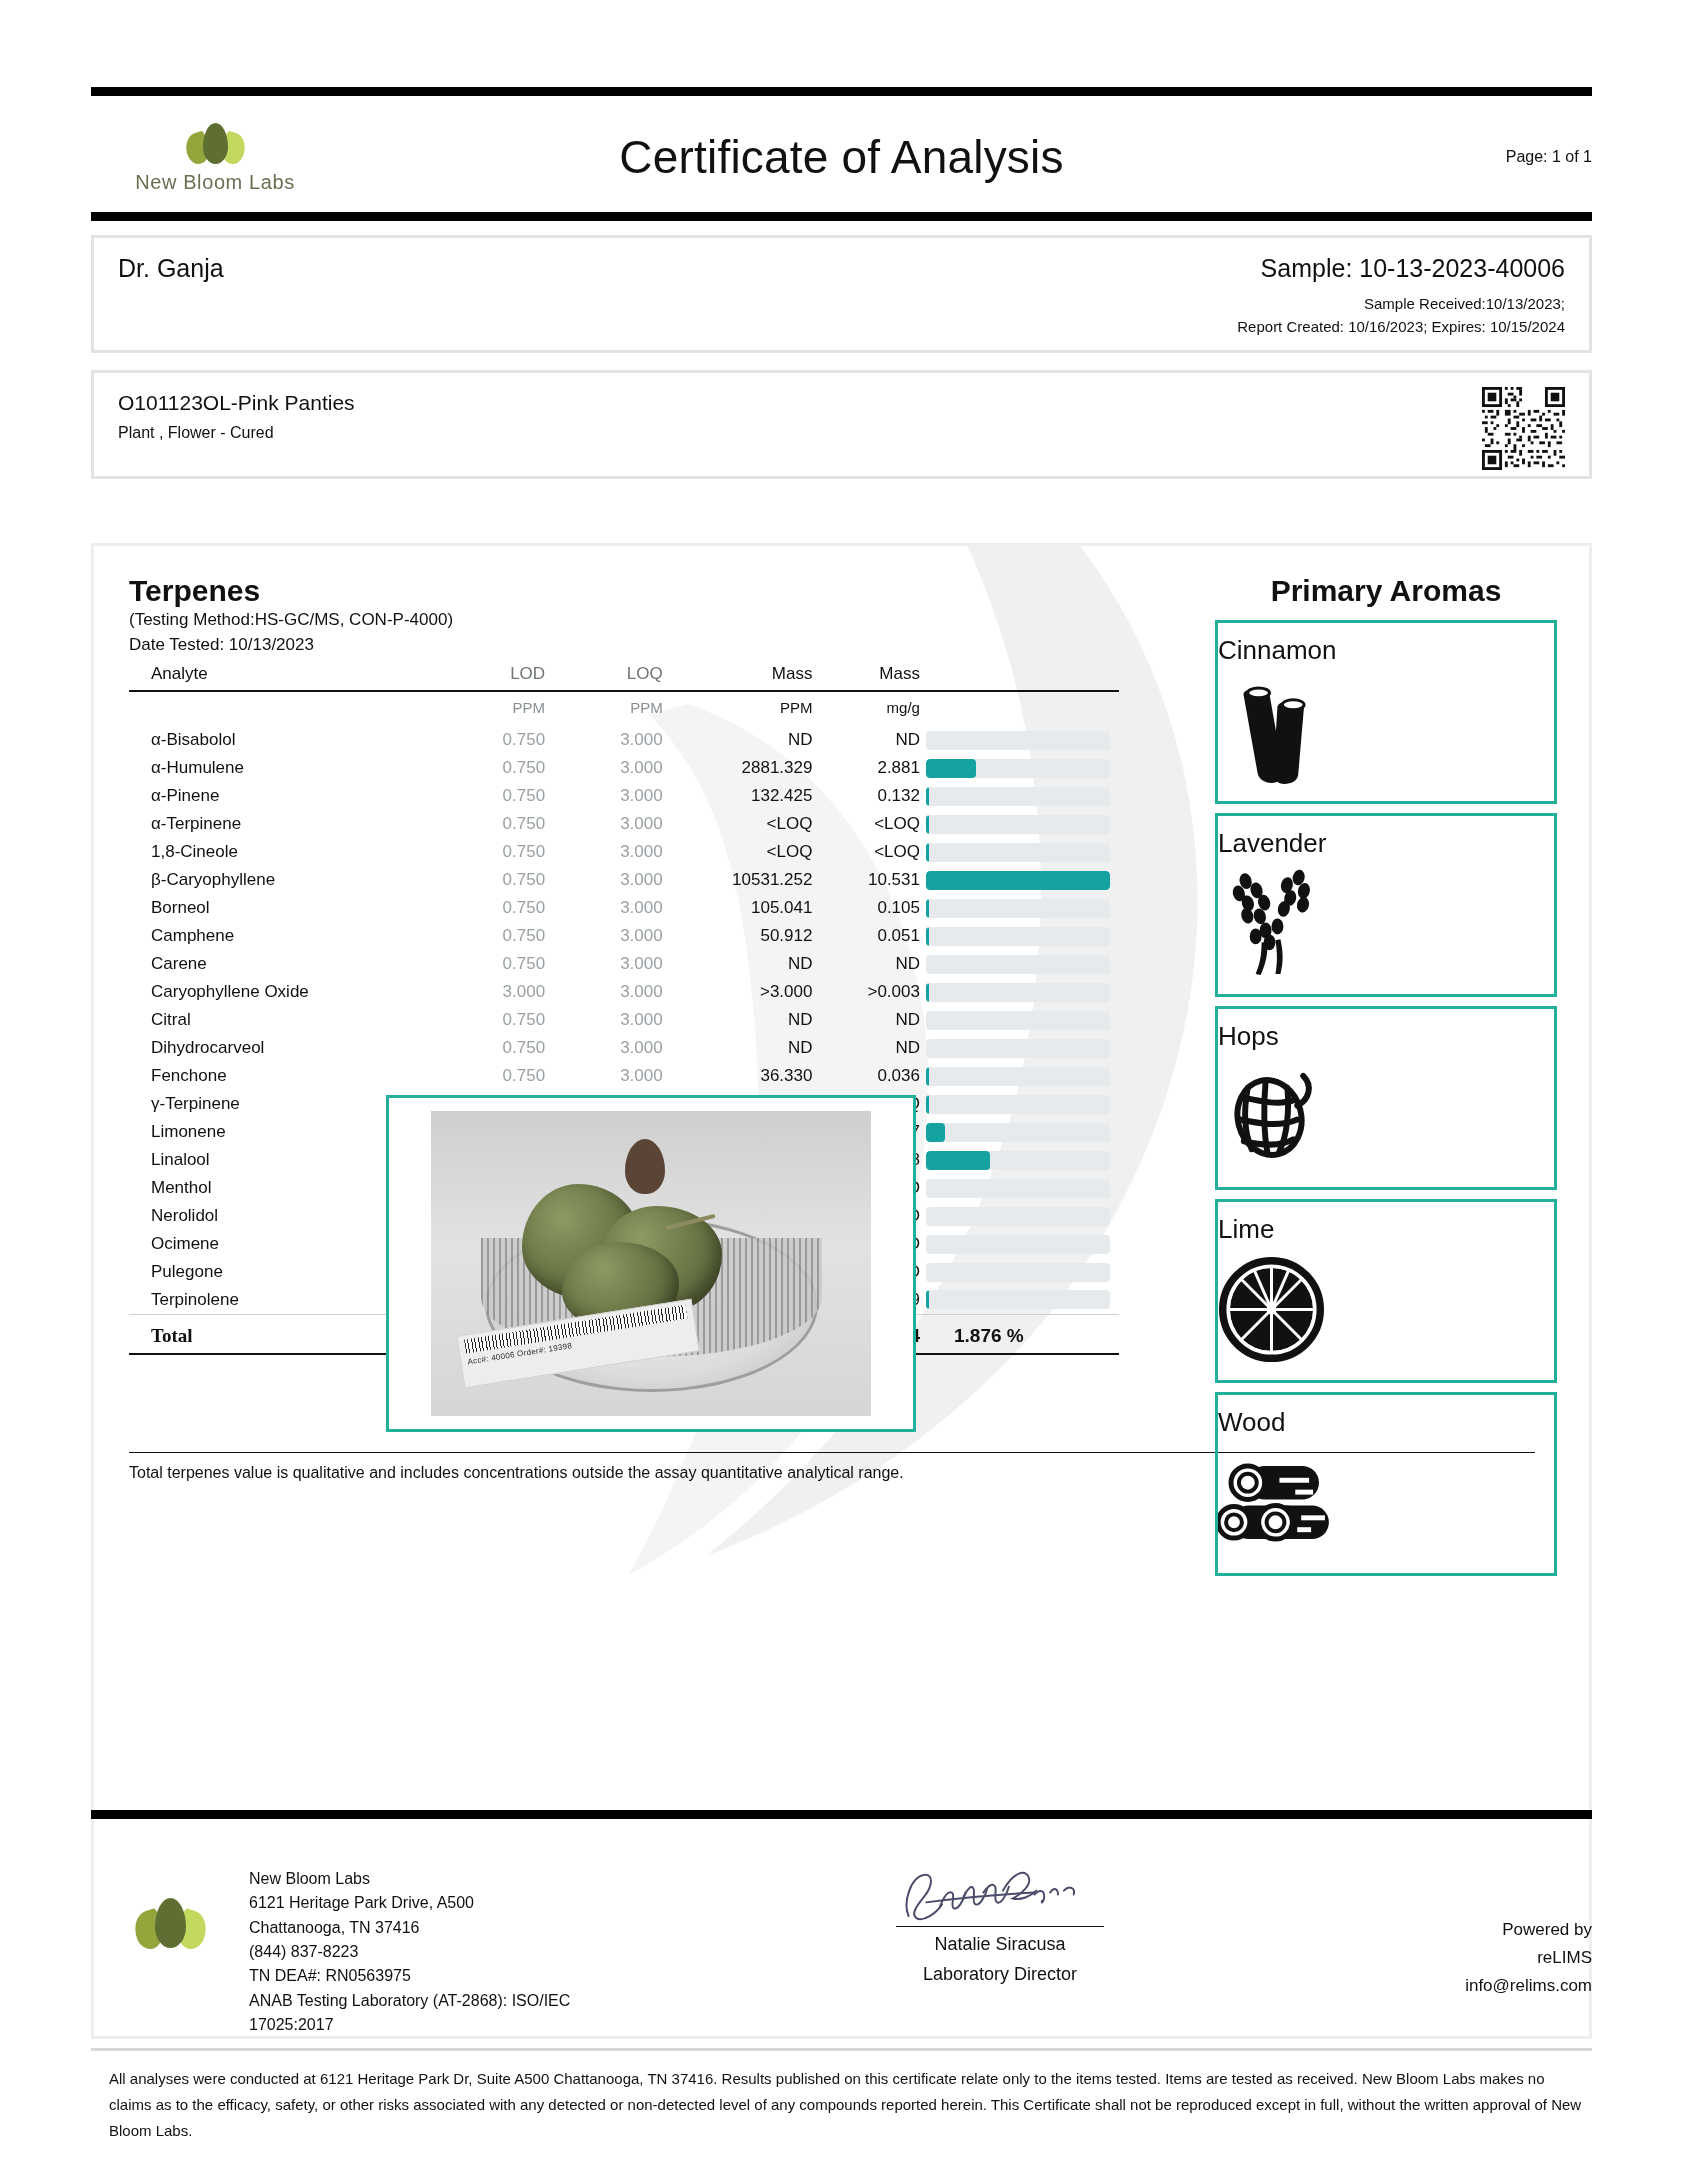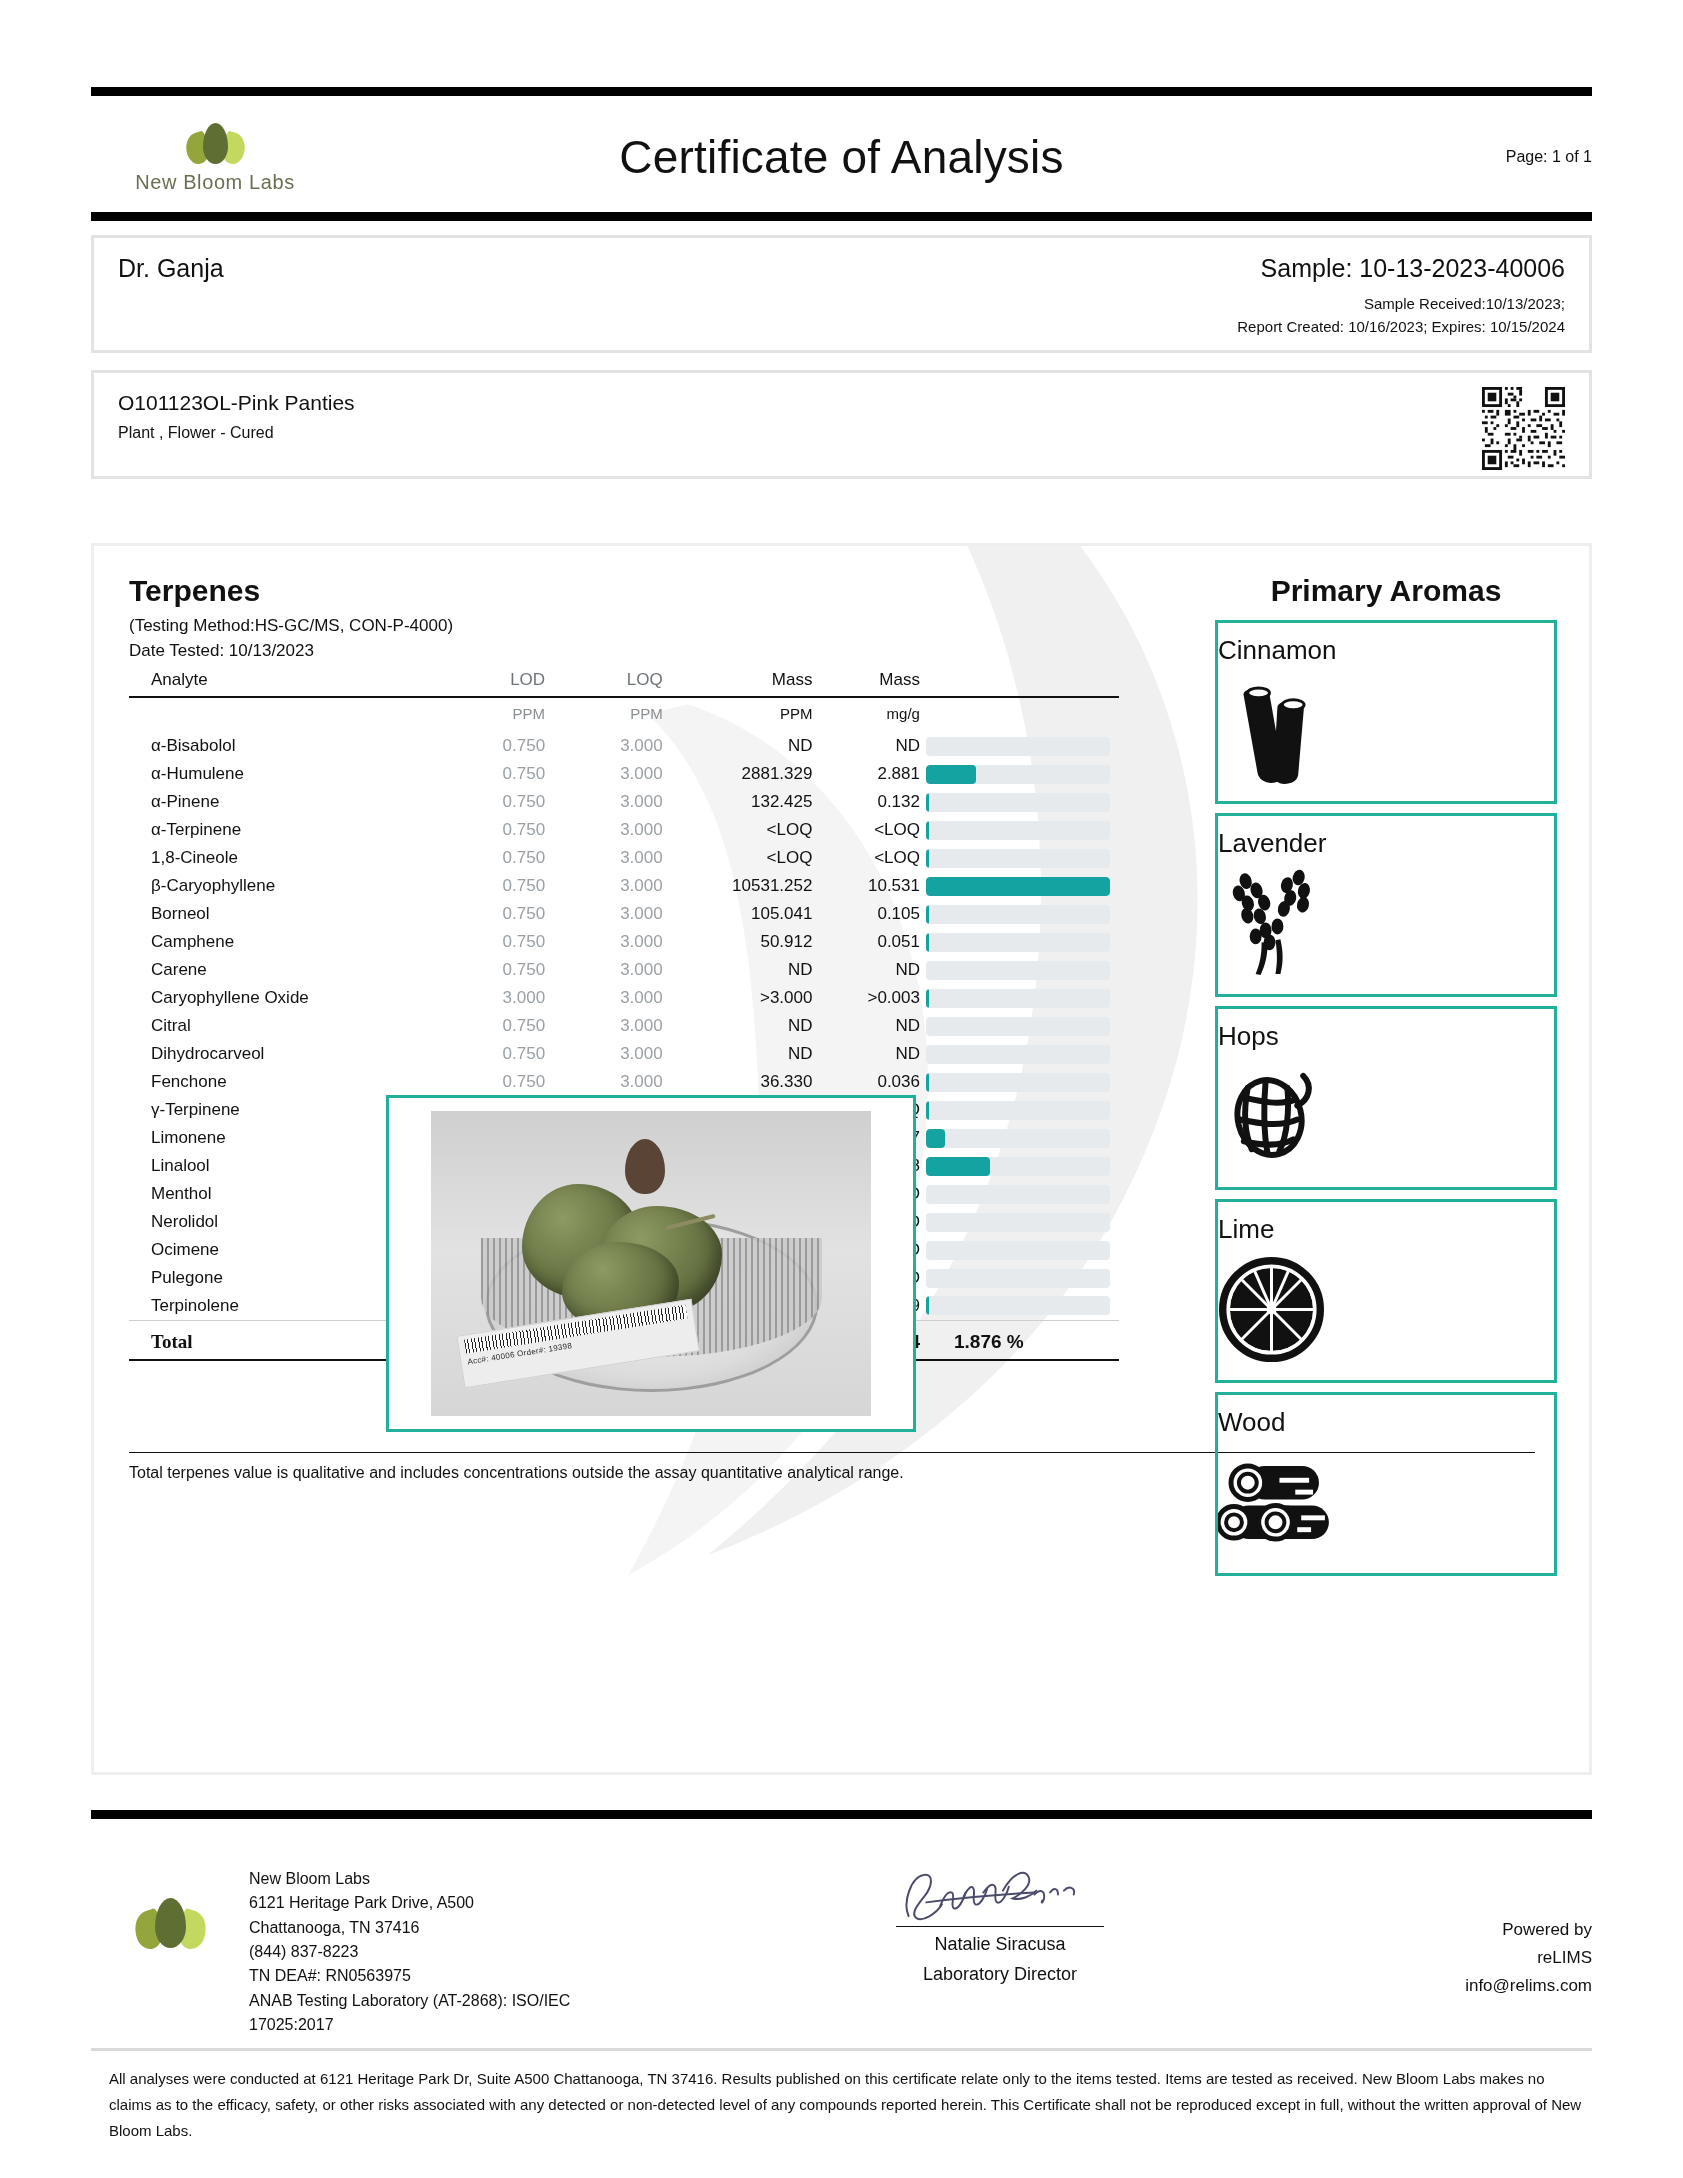--- a/index.html
+++ b/index.html
@@ -67,34 +67,34 @@
 
   .panel-product { top: 370px; height: 109px; padding: 18px 24px; }
   .product-name { font-size: 21px; color: #111; }
   .product-type { font-size: 16px; color: #111; margin-top: 9px; }
   .qr {
     position: absolute; right: 24px; top: 14px; width: 83px; height: 83px;
   }
 
   
   .body-card {
-    position: absolute; left: 91px; right: 91px; top: 543px; height: 1232px;
+    position: absolute; left: 91px; right: 91px; top: 543px; height: 1496px;
     border: 3px solid #eeeeee; background: #fff; overflow: hidden;
   }
   .watermark {
     position: absolute; left: 475px; top: -40px; width: 752px; height: 1089px;
     pointer-events: none; opacity: 1;
   }
 
   
   .terp {
     position: absolute; left: 35px; top: 28px; width: 990px;
   }
   .terp-title { font-size: 30px; font-weight: bold; color: #111; }
-  .terp-method { font-size: 17px; color: #111; margin-top: 8px; }
+  .terp-method { font-size: 17px; color: #111; margin-top: 2px; }
   .terp-date { font-size: 17px; color: #111; margin-top: 5px; }
 
   table.analytes {
     margin-top: 9px; border-collapse: collapse; width: 990px;
     table-layout: fixed;
   }
   table.analytes th, table.analytes td {
     padding: 0; font-weight: normal; vertical-align: middle;
   }
   .c-analyte { width: 297px; text-align: left; padding-left: 22px !important; }

